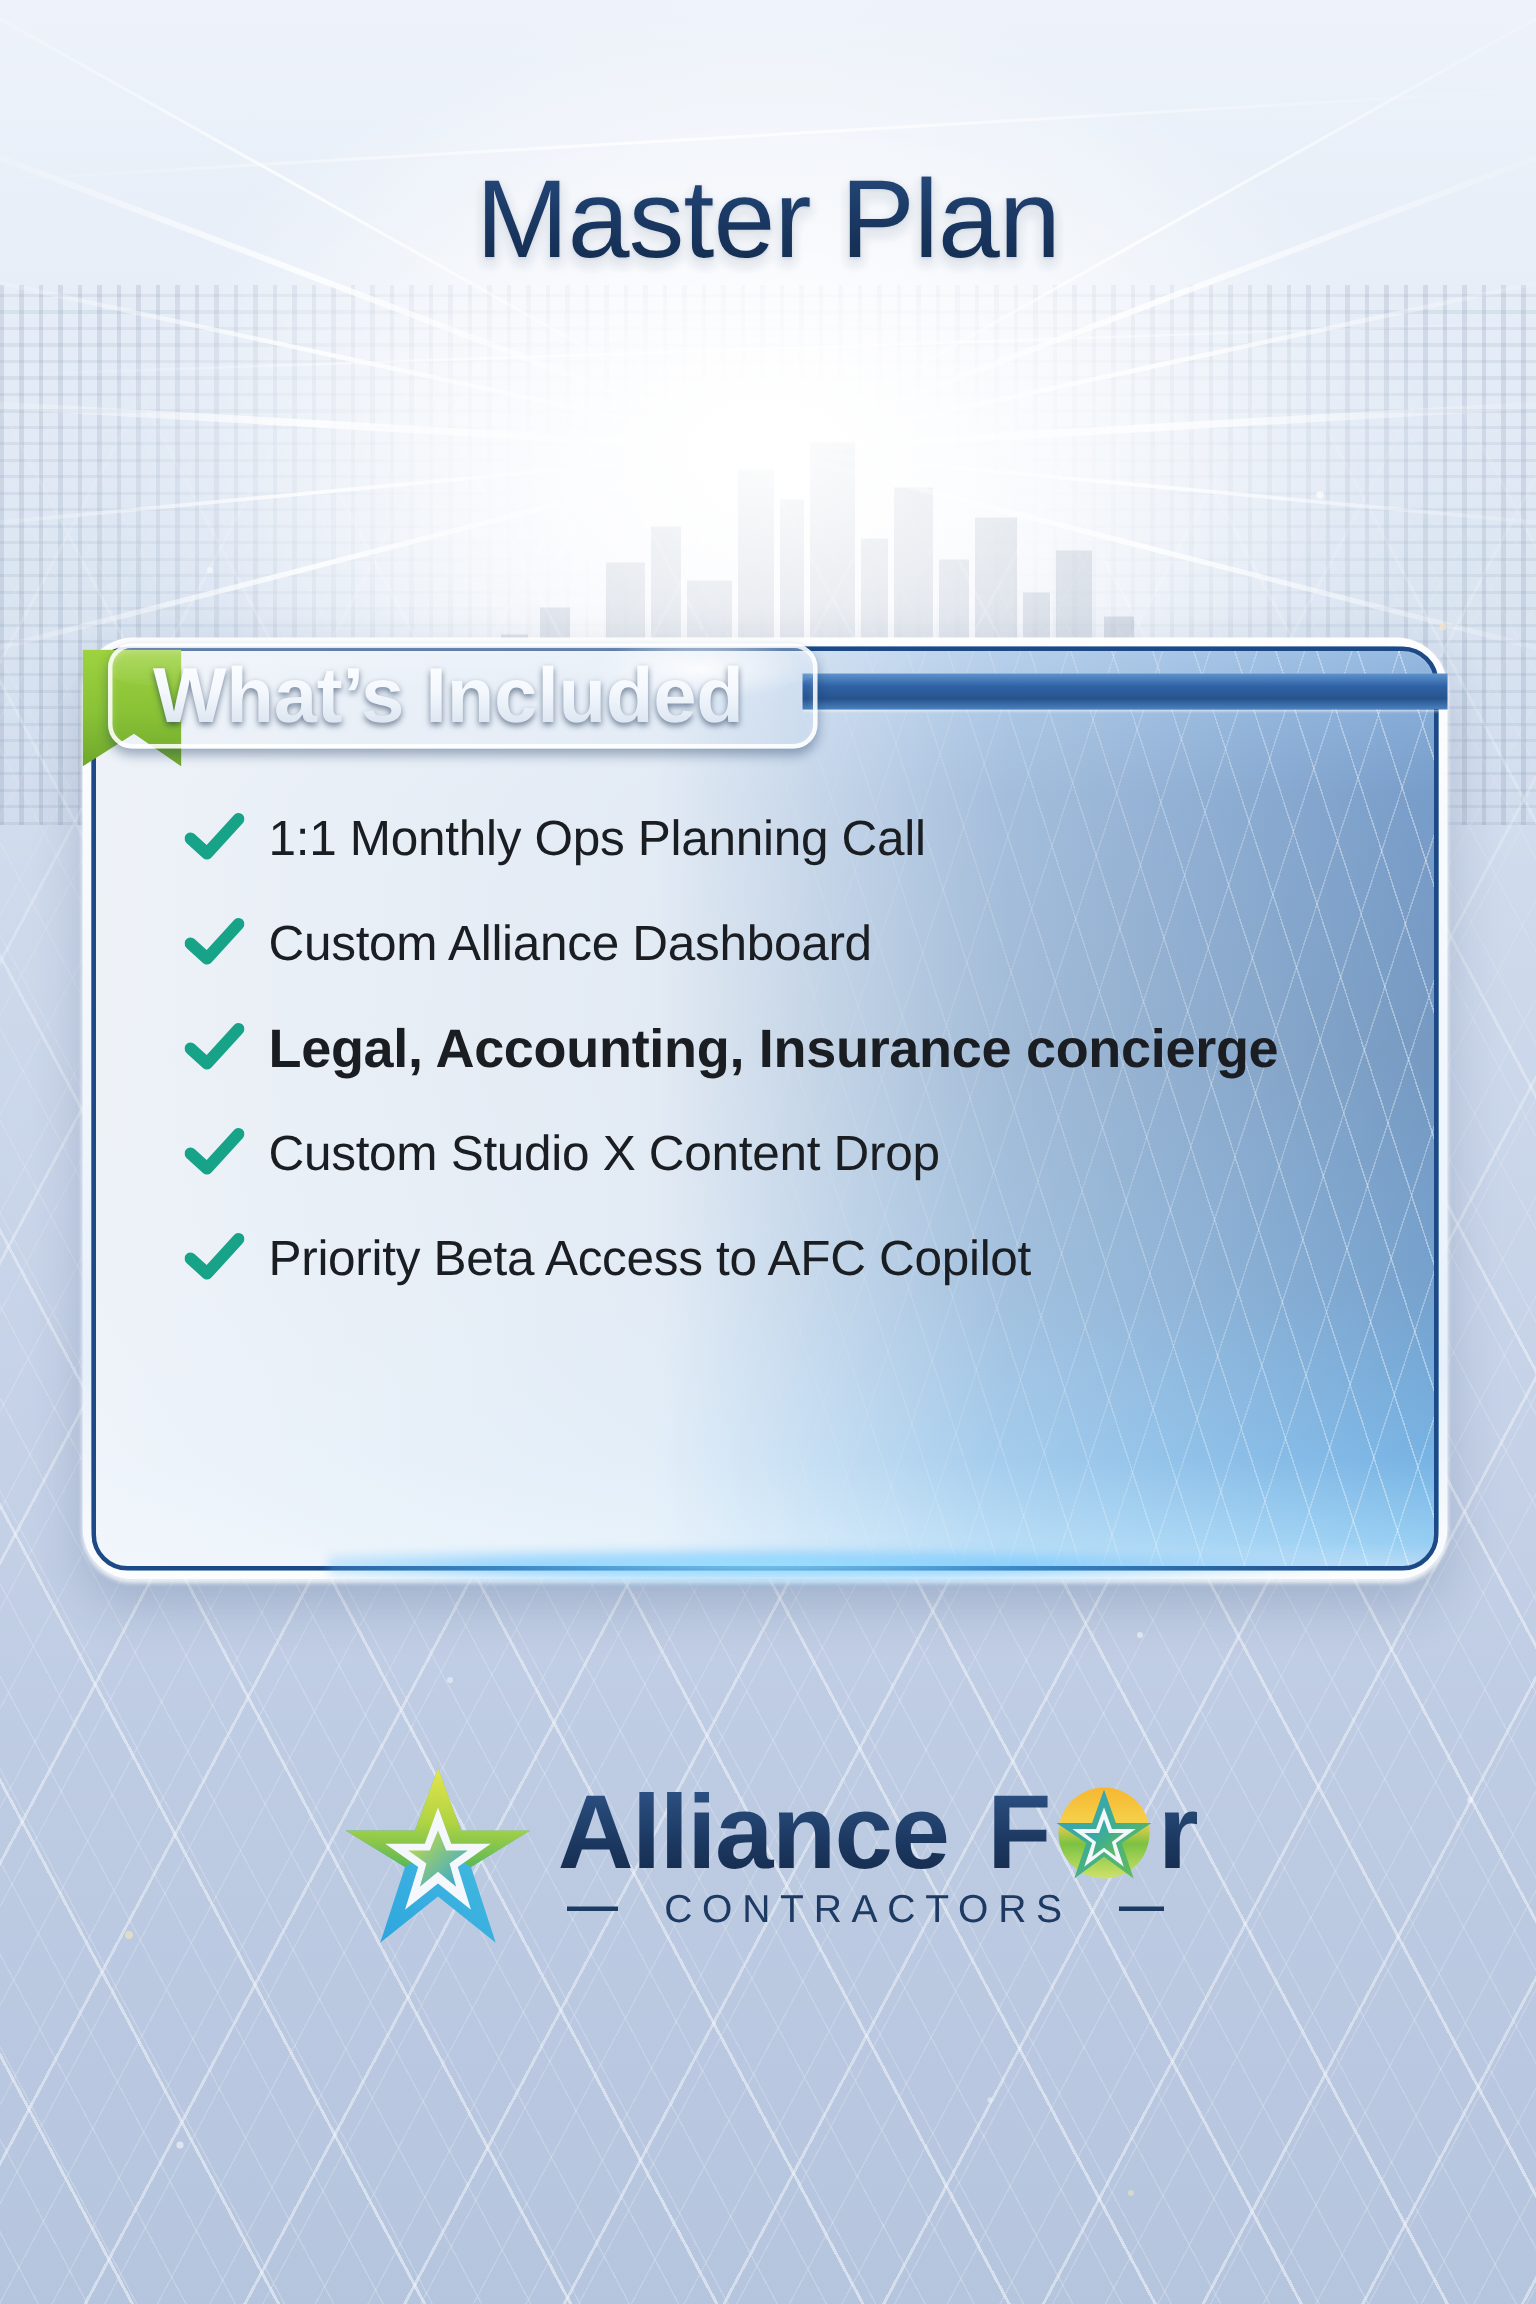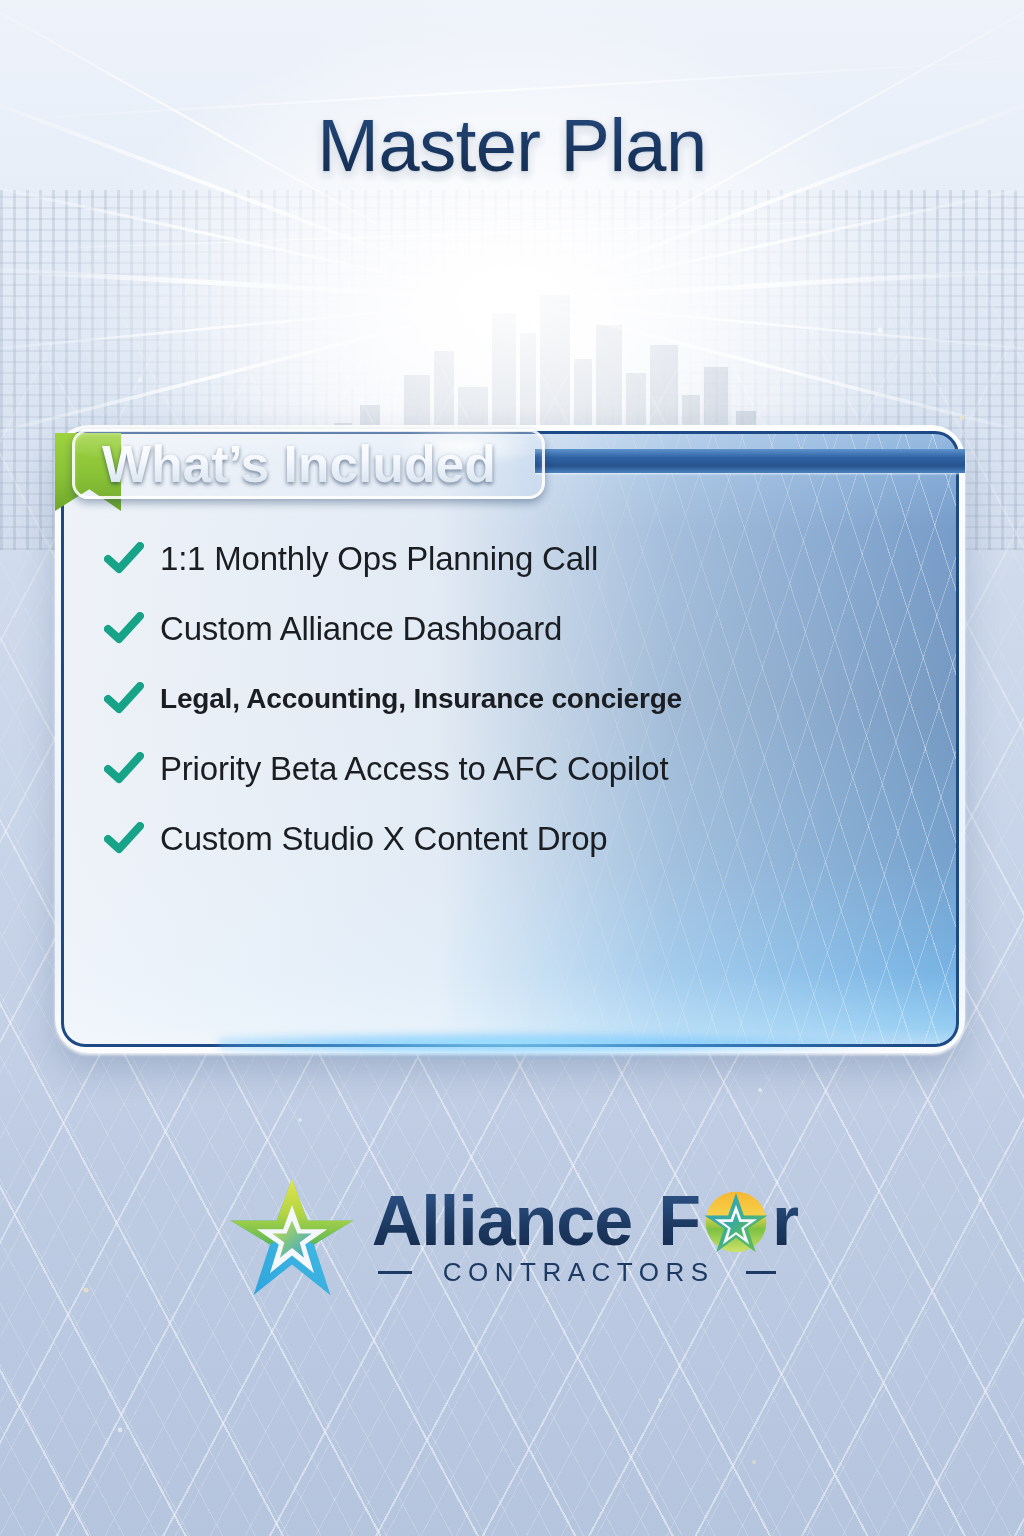--- a/index.html
+++ b/index.html
@@ -180,31 +180,31 @@
   .banner-text{
     position:relative;
     font-size:52px; font-weight:bold; letter-spacing:-.2px;
     background:linear-gradient(to bottom,#ffffff 0%,#f4f8fd 45%,#cfdcea 100%);
     -webkit-background-clip:text; background-clip:text;
     -webkit-text-fill-color:transparent;
     filter:drop-shadow(0 2px 2px rgba(10,35,70,.55));
   }
 
   
-  .list{ position:absolute; left:104px; top:524px; width:800px; }
+  .list{ position:absolute; left:123px; top:524px; width:800px; }
   .row{ display:flex; align-items:center; height:70px; }
   .check{ width:56px; flex:0 0 56px; display:flex; align-items:center; }
   .check svg{ display:block; }
   .row-text{
     font-size:33px;
     color:#1a1d22;
     letter-spacing:-.2px;
     white-space:nowrap;
   }
-  .row.bold .row-text{ font-weight:bold; font-size:28px;text-align:center; }
+  .row.bold .row-text{ font-weight:bold; font-size:36px;text-align:center; }
 
   
   .logo{
     position:absolute; left:0; top:1172px; width:100%;
     display:flex; justify-content:center; align-items:flex-start;
   }
   .logo-inner{ display:flex; align-items:center; gap:14px; }
   .logo-star{ width:132px; height:132px; flex:0 0 132px; }
   .logo-type{ display:flex; flex-direction:column; }
   .logo-line1{
@@ -359,30 +359,30 @@
       <span class="row-text">Legal, Accounting, Insurance concierge</span>
     </div>
 
 
     <div class="row">
       <span class="check">
         <svg width="40" height="34" viewBox="0 0 40 34">
             <path d="M4 17 L15 27 L36 4" fill="none" stroke="#17a387" stroke-width="8" stroke-linecap="round" stroke-linejoin="round"></path>
           </svg>
       </span>
-      <span class="row-text">Priority Beta Access to AFC Copilot</span>
+      <span class="row-text">Custom Studio X Content Drop</span>
     </div>
 
     <div class="row">
       <span class="check">
         <svg width="40" height="34" viewBox="0 0 40 34">
             <path d="M4 17 L15 27 L36 4" fill="none" stroke="#17a387" stroke-width="8" stroke-linecap="round" stroke-linejoin="round"></path>
           </svg>
       </span>
-      <span class="row-text">Custom Studio X Content Drop</span>
+      <span class="row-text">Priority Beta Access to AFC Copilot</span>
     </div>
 
 
   </div>
 
   <div class="logo">
     <div class="logo-inner">
 
       <svg class="logo-star" viewBox="0 0 120 120">
         <defs>

